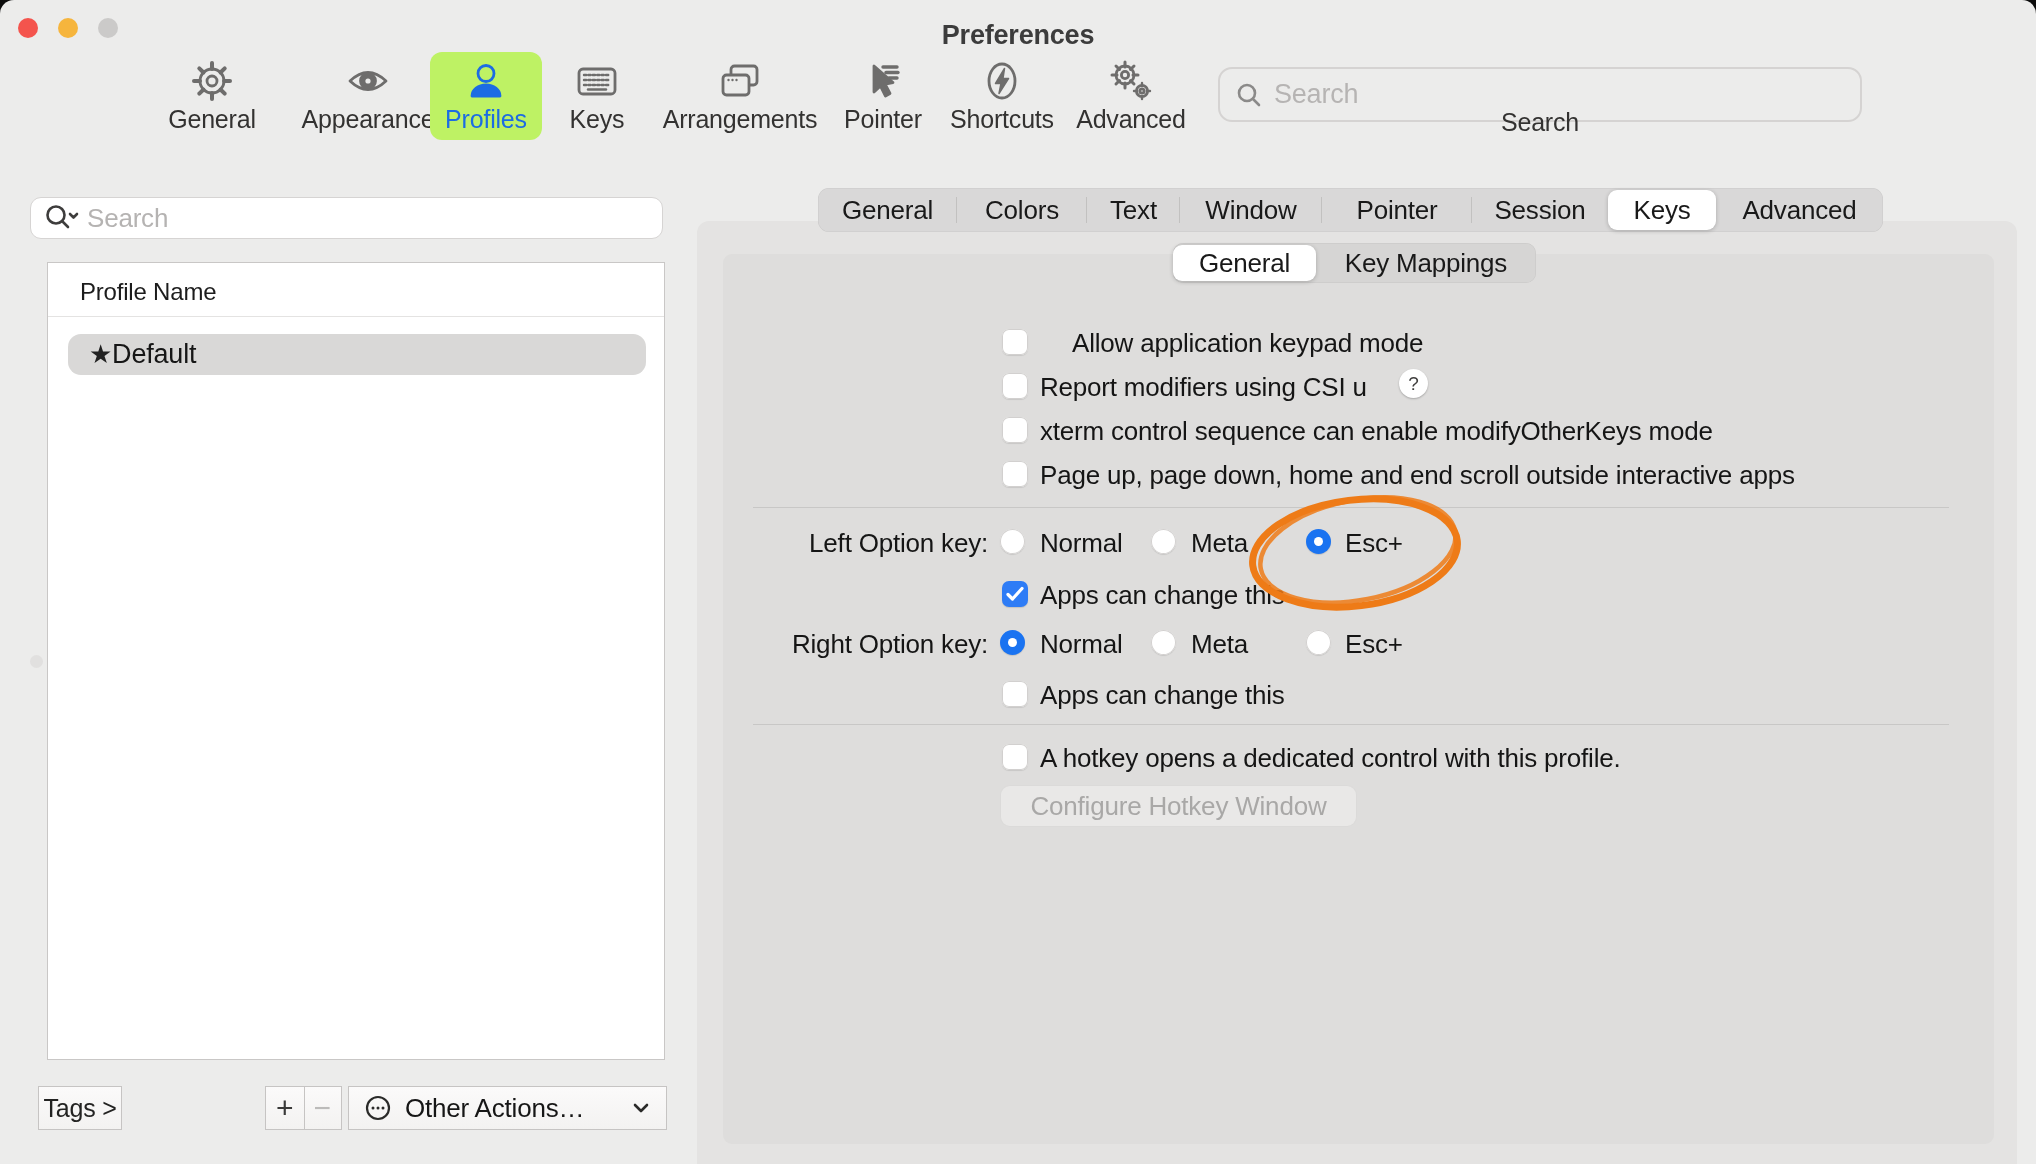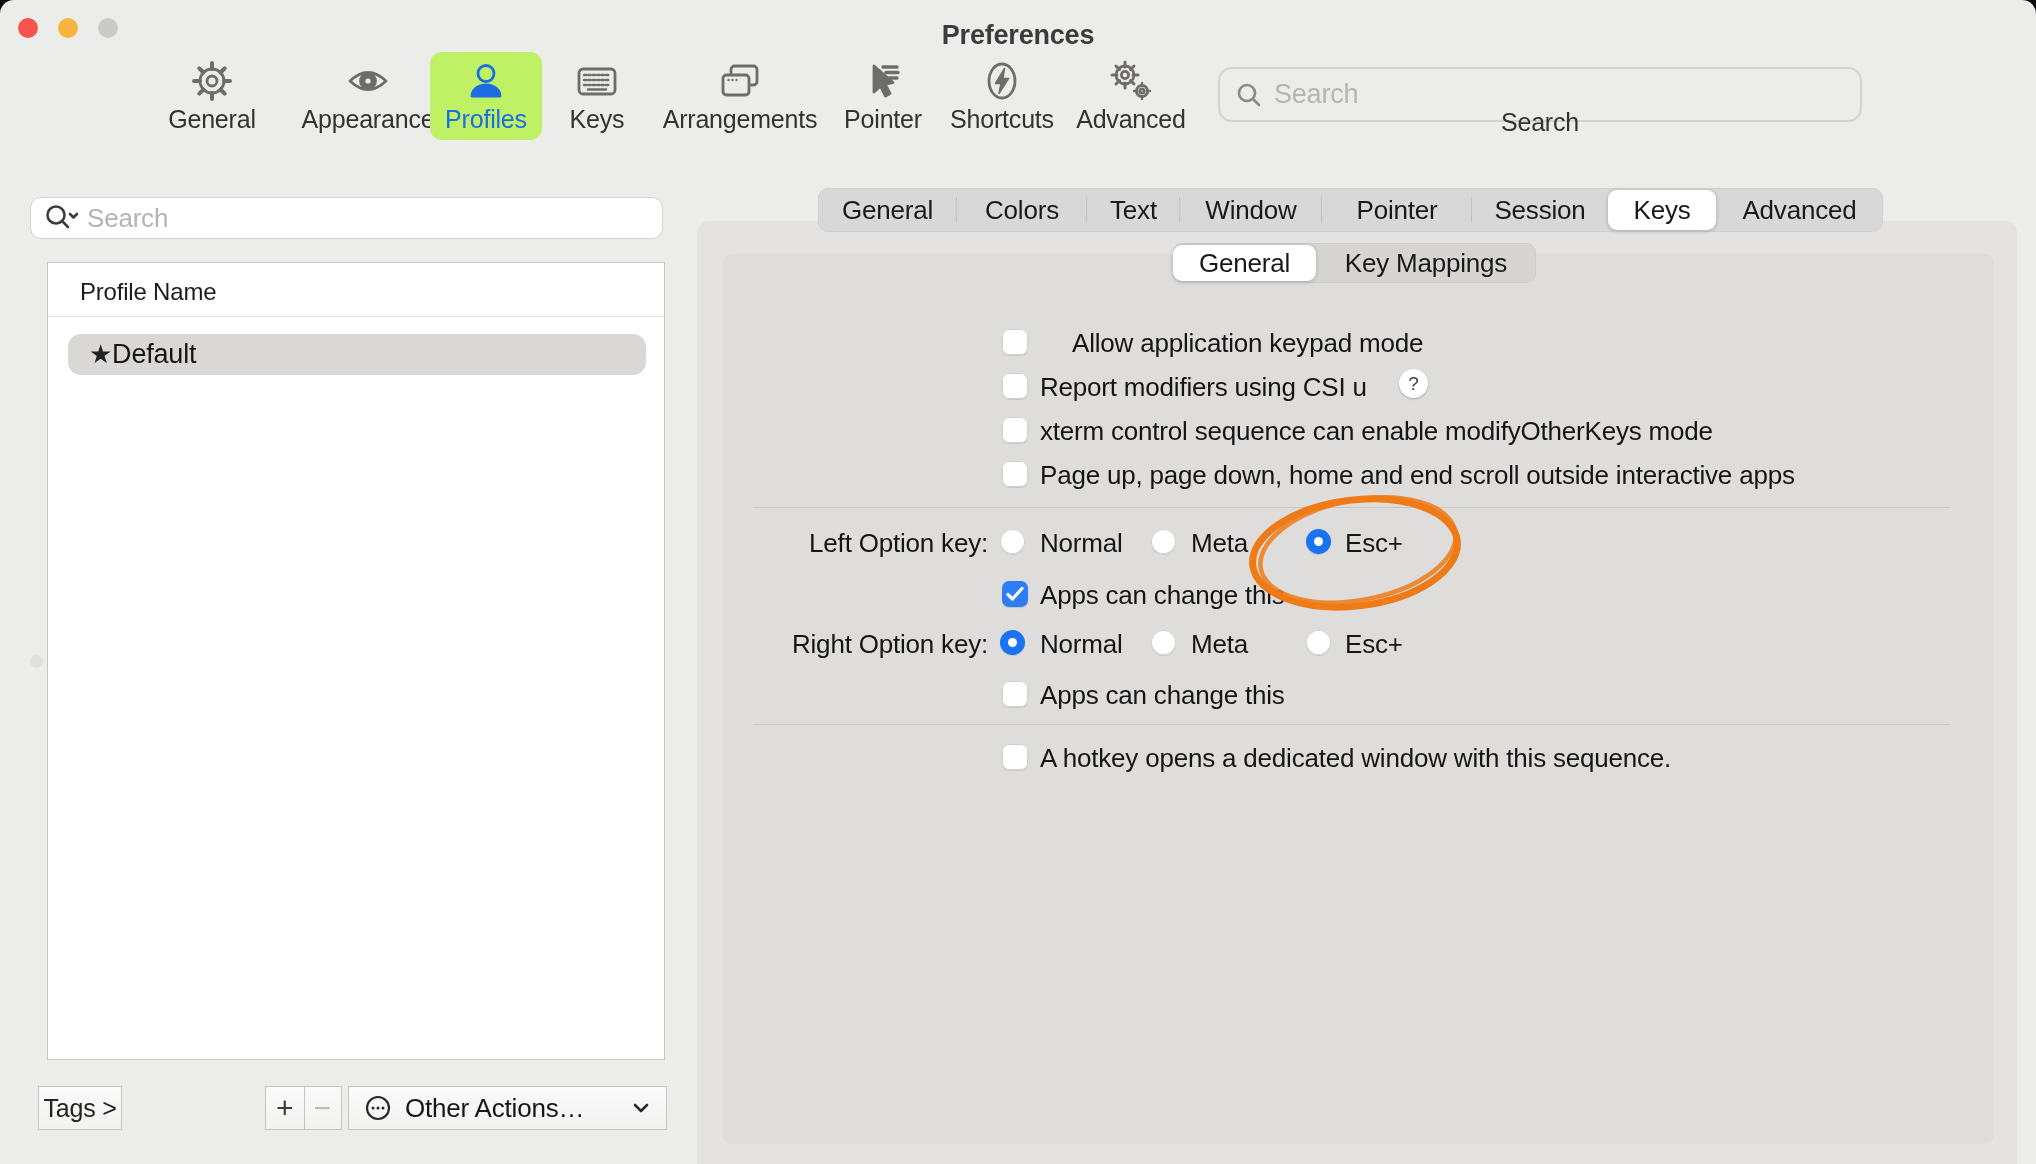--- a/index.html
+++ b/index.html
@@ -285,21 +285,22 @@
   </div>
   <div class="row" style="top:680px;">
     <div class="cb" style="left:1002px;top:1px;"></div>
     <span class="t" style="left:1040px;">Apps can change this</span>
   </div>
 
   <div class="divider" style="top:724px;"></div>
 
   <div class="row" style="top:743px;">
     <div class="cb" style="left:1002px;top:1px;"></div>
-    <span class="t" style="left:1040px;">A hotkey opens a dedicated window with this sequence.</span>
-  </div>
+    <span class="t" style="left:1040px;">A hotkey opens a dedicated control with this profile.</span>
+  </div>
+  <div class="cfgbtn">Configure Hotkey Window</div>
 
   <svg class="abs" style="left:1238px;top:486px;" width="236" height="136" viewBox="0 0 236 136">
     <ellipse cx="117" cy="67" rx="103" ry="53" fill="none" stroke="#ee7b17" stroke-width="7" transform="rotate(-7 117 67)"></ellipse>
     <ellipse cx="120" cy="64" rx="99" ry="50" fill="none" stroke="#ee7b17" stroke-width="4.5" opacity="0.85" transform="rotate(-11 120 64)"></ellipse>
   </svg>
 
 </div>
 
 </body></html>

